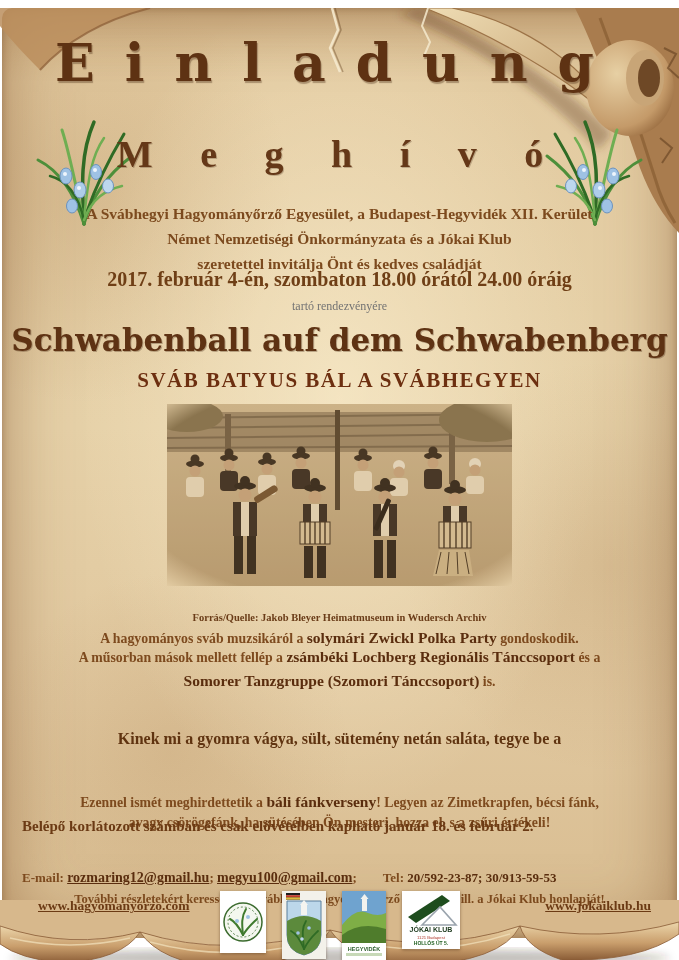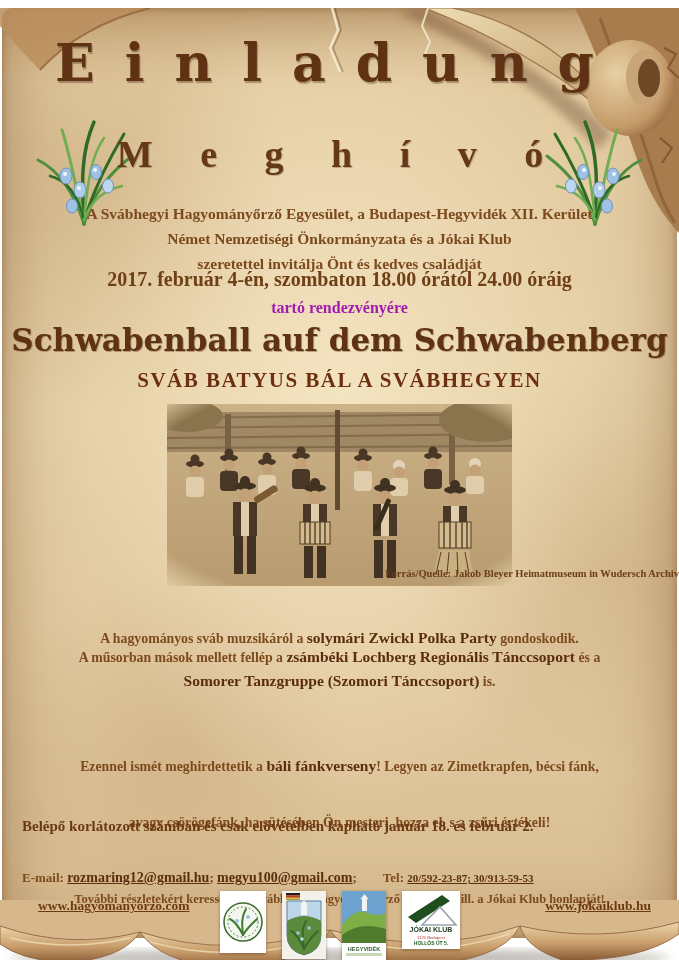--- a/index.html
+++ b/index.html
@@ -15,42 +15,42 @@
     box-shadow: inset 0 0 70px rgba(120,70,30,.5), inset 0 0 10px rgba(90,50,20,.4);
     border-radius:10px 0 14px 12px;}
   .abs{position:absolute;}
   .center{text-align:center;left:0;right:0;}
   .t-einladung{top:24px;font-family:"DejaVu Serif",serif;font-weight:bold;font-size:52px;
     letter-spacing:30px;color:#5e3213;text-shadow:1px 2px 1px rgba(60,30,10,.35);}
   .t-meghivo{top:124px;font-weight:bold;font-size:38px;letter-spacing:19px;color:#653818;
     text-shadow:1px 1px 0 rgba(60,30,10,.25);}
   .intro{top:193px;font-weight:bold;font-size:15.5px;line-height:25px;color:#7c4a1e;}
   .t-date{top:260px;font-weight:bold;font-size:20px;color:#6f3f16;}
-  .t-datesub{top:291px;font-weight:bold;font-size:16px;color:#a21caf;}
+  .t-datesub{top:291px;font-weight:normal;font-size:12px;color:#737373;}
   .t-schwab{top:314px;font-family:"DejaVu Serif",serif;font-weight:bold;font-size:31px;
     color:#5e3213;text-shadow:1px 1px 0 rgba(60,30,10,.3);}
   .t-svab{top:360px;font-weight:bold;font-size:21px;letter-spacing:1.5px;color:#6d2f10;}
   .photo-wrap{top:396px;left:167px;width:345px;height:182px;}
-  .caption{top:560px;font-weight:bold;font-size:10.5px;color:#6a3c18;text-align:right;}
+  .caption{top:604px;font-weight:bold;font-size:10.5px;color:#6a3c18;}
   .line{font-weight:bold;font-size:13.8px;color:#7d4a1e;}
   .line .b{font-size:15.5px;color:#5a2d0e;}
   .l-music{top:607px;}
   .l-lineup1{top:626px;}
   .l-lineup2{top:650px;}
   .l-entry{top:675px;left:22px;text-align:left;}
   .l-venue{top:698px;left:22px;text-align:left;}
   .kinek{top:718px;font-weight:bold;font-size:16px;line-height:26px;color:#5f3310;}
-  .l-contest{top:735px;}
+  .l-contest{top:771px;}
   .l-contest2{top:793px;}
   .tickets{top:806px;left:22px;right:14px;font-weight:bold;font-size:15px;line-height:25px;
     color:#6b3a14;text-align:left;}
   .contact{top:849px;left:22px;right:14px;text-align:left;font-weight:bold;font-size:13px;color:#7d4a1e;}
   .contact a{color:#5a2d0e;font-size:14px;text-decoration:underline;}
   .contact .tel{margin-left:26px;}
-  .contact .phones{font-size:11px;color:#5a2d0e;text-decoration:underline;}
+  .contact .phones{font-size:13px;color:#5a2d0e;}
   .more{top:871px;font-weight:bold;font-size:12.5px;color:#7c4a1e;}
   .url{top:890px;font-weight:bold;font-size:13.5px;color:#6b3a14;text-decoration:underline;}
   .url-left{left:38px;}
   .url-right{right:28px;}
   .logo-row{top:883px;left:50%;transform:translateX(-50%);display:flex;gap:16px;align-items:flex-start;z-index:3;}
   .logo-row svg{display:block;box-shadow:0 1px 3px rgba(70,40,15,.5);}
   .deco{pointer-events:none;z-index:1;}
   .content-z{z-index:2;}
   .flower{top:106px;z-index:2;}
   .flower-left{left:32px;}
@@ -320,20 +320,21 @@
 
   <p class="abs center content-z line l-music"><span>A hagyományos sváb muzsikáról a </span><span class="b">solymári Zwickl Polka Party</span><span> gondoskodik.</span></p>
 
   <p class="abs center content-z line l-lineup1"><span>A műsorban mások mellett fellép a </span><span class="b">zsámbéki Lochberg Regionális Tánccsoport</span><span> és a</span></p>
 
   <p class="abs center content-z line l-lineup2"><span class="b">Somorer Tanzgruppe (Szomori Tánccsoport)</span><span> is.</span></p>
 
 
 
   <div class="abs center content-z kinek">
+    <div>Kinek mi a gyomra vágya, sült, sütemény netán saláta, tegye be a</div>
   </div>
 
   <p class="abs center content-z line l-contest"><span>Ezennel ismét meghirdettetik a </span><span class="b">báli fánkverseny</span><span>! Legyen az Zimetkrapfen, bécsi fánk,</span></p>
   <p class="abs center content-z line l-contest2">avagy csörögefánk, ha sütésében Ön mesteri, hozza el, s a zsűri értékeli!</p>
 
   <div class="abs content-z tickets">
     <div>Belépő korlátozott számban és csak elővételben kapható január 18. és február 2.</div>
   </div>
 
   <p class="abs content-z contact"><span>E-mail: </span><a href="#">rozmaring12@gmail.hu</a><span>; </span><a href="#">megyu100@gmail.com</a><span>;</span><span class="tel">Tel: </span><span class="phones">20/592-23-87; 30/913-59-53</span></p>

